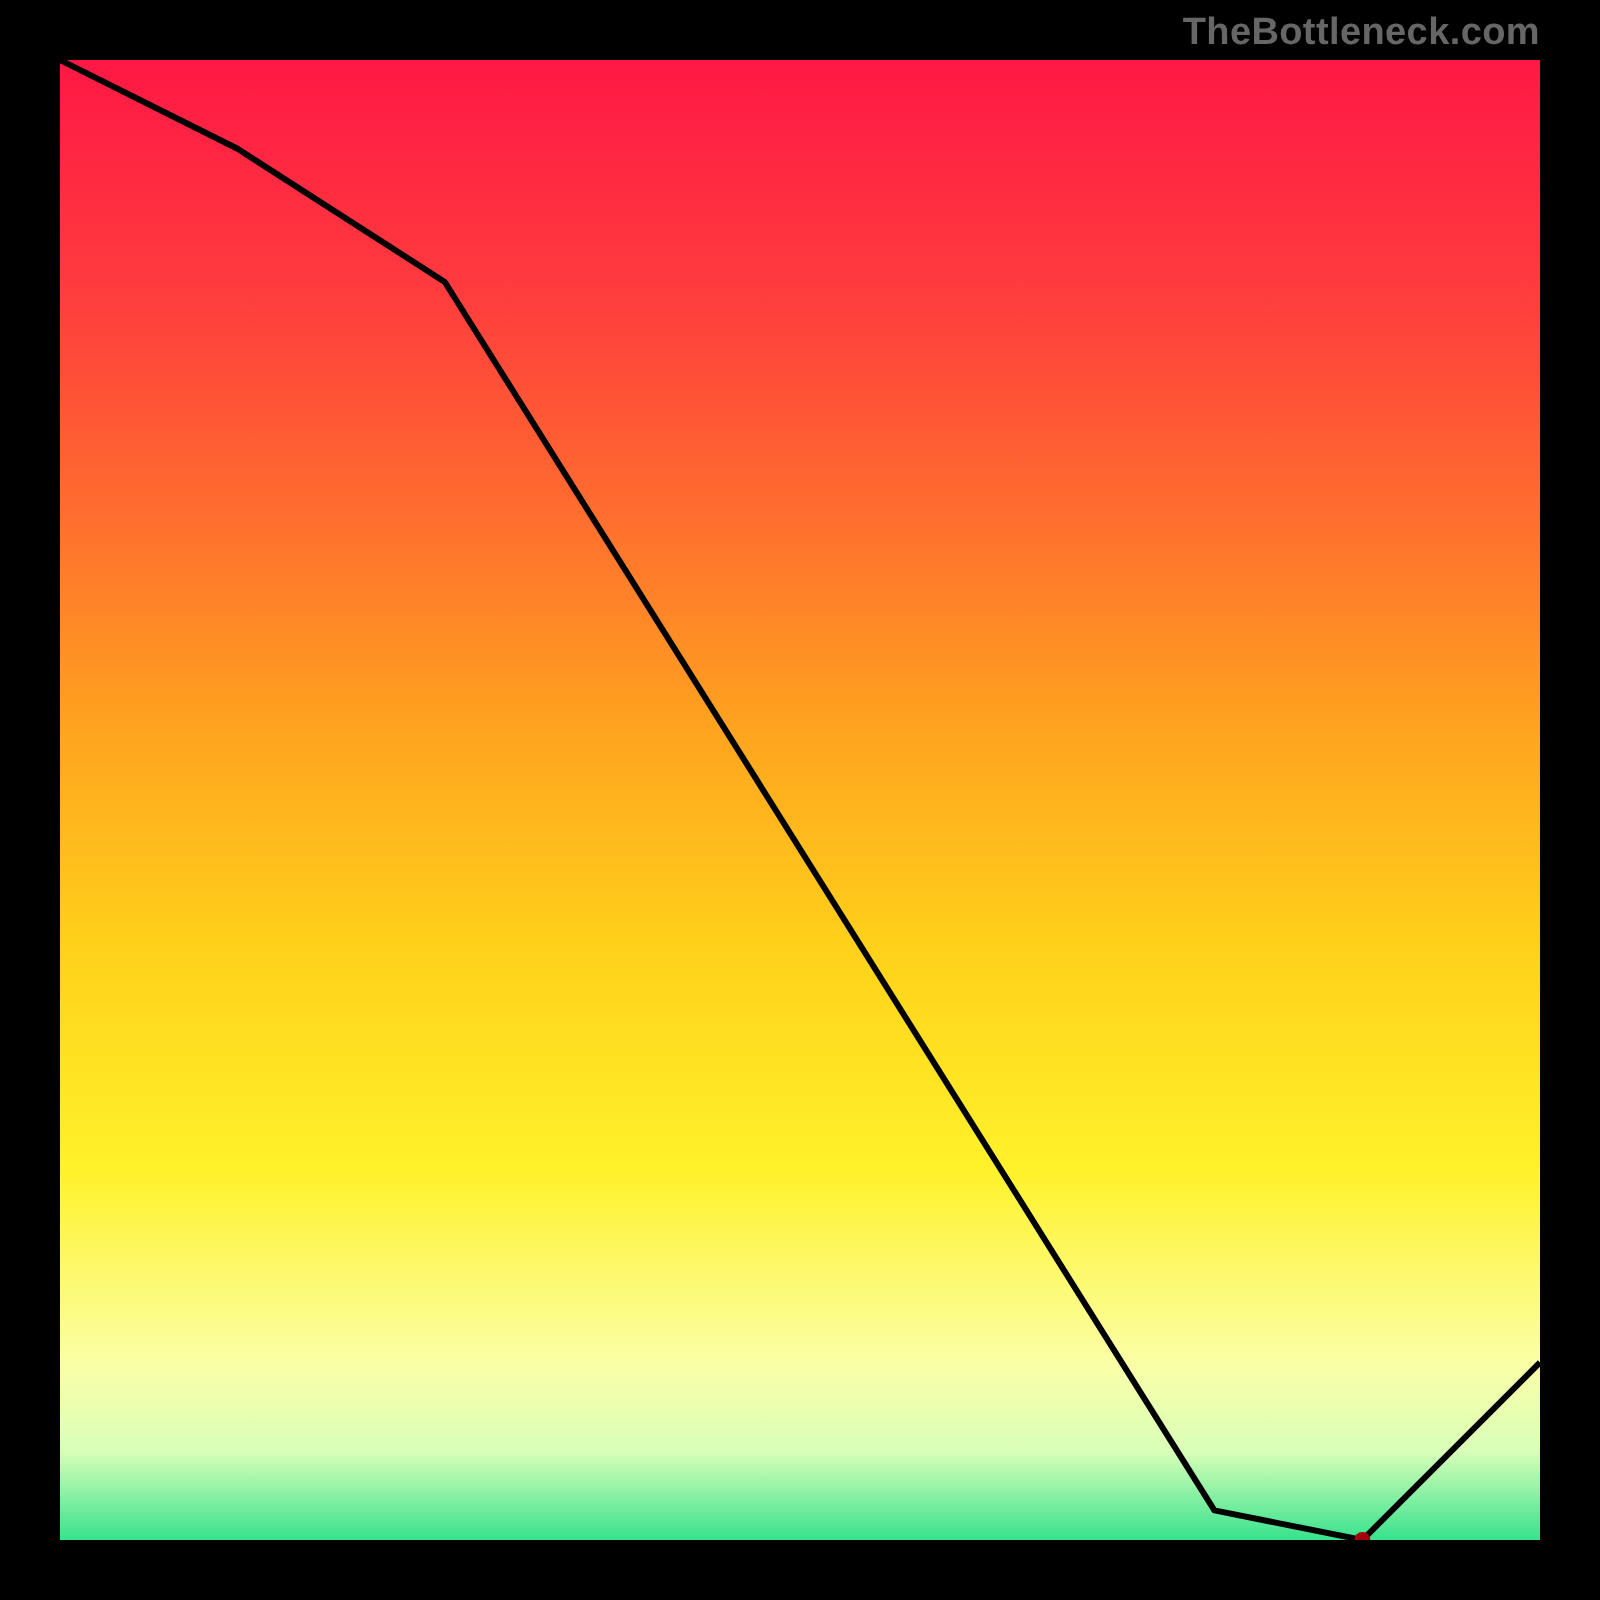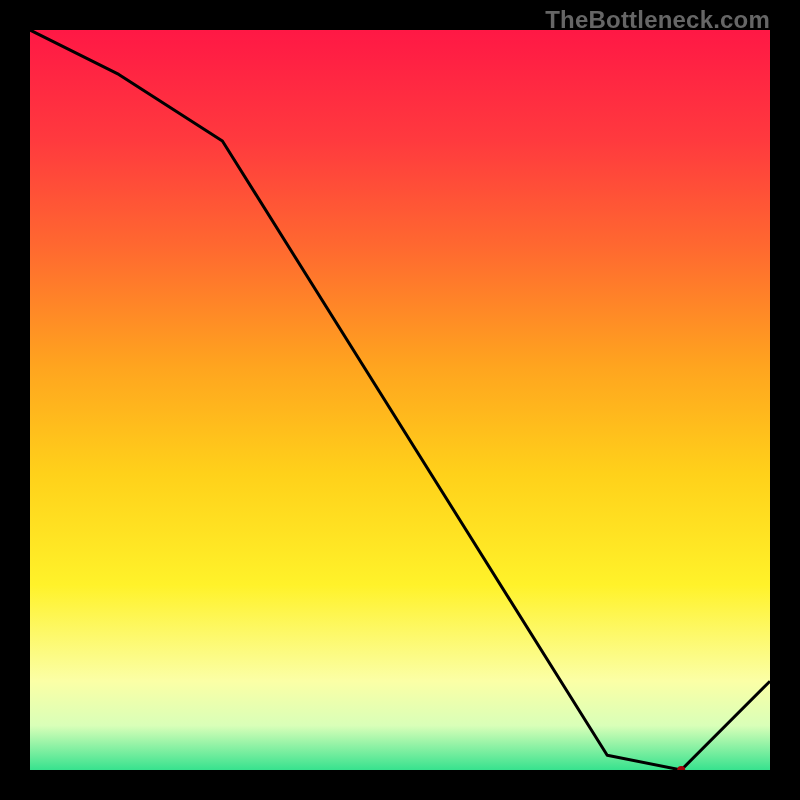--- a/index.html
+++ b/index.html
@@ -32,21 +32,21 @@
       #fbffa6 88%,
       #d9ffb8 94%,
       #37e28e 100%
     );
   }
   .attribution {
     position: absolute;
     top: 6px;
     right: 30px;
     font-family: Arial, Helvetica, sans-serif;
-    font-size: 24px;
+    font-size: 19px;
     font-weight: 600;
     color: #666666;
     letter-spacing: 0.2px;
   }
   .marker-label {
     position: absolute;
     font-family: Arial, Helvetica, sans-serif;
     font-size: 10px;
     font-weight: 700;
     color: #a4000b;

